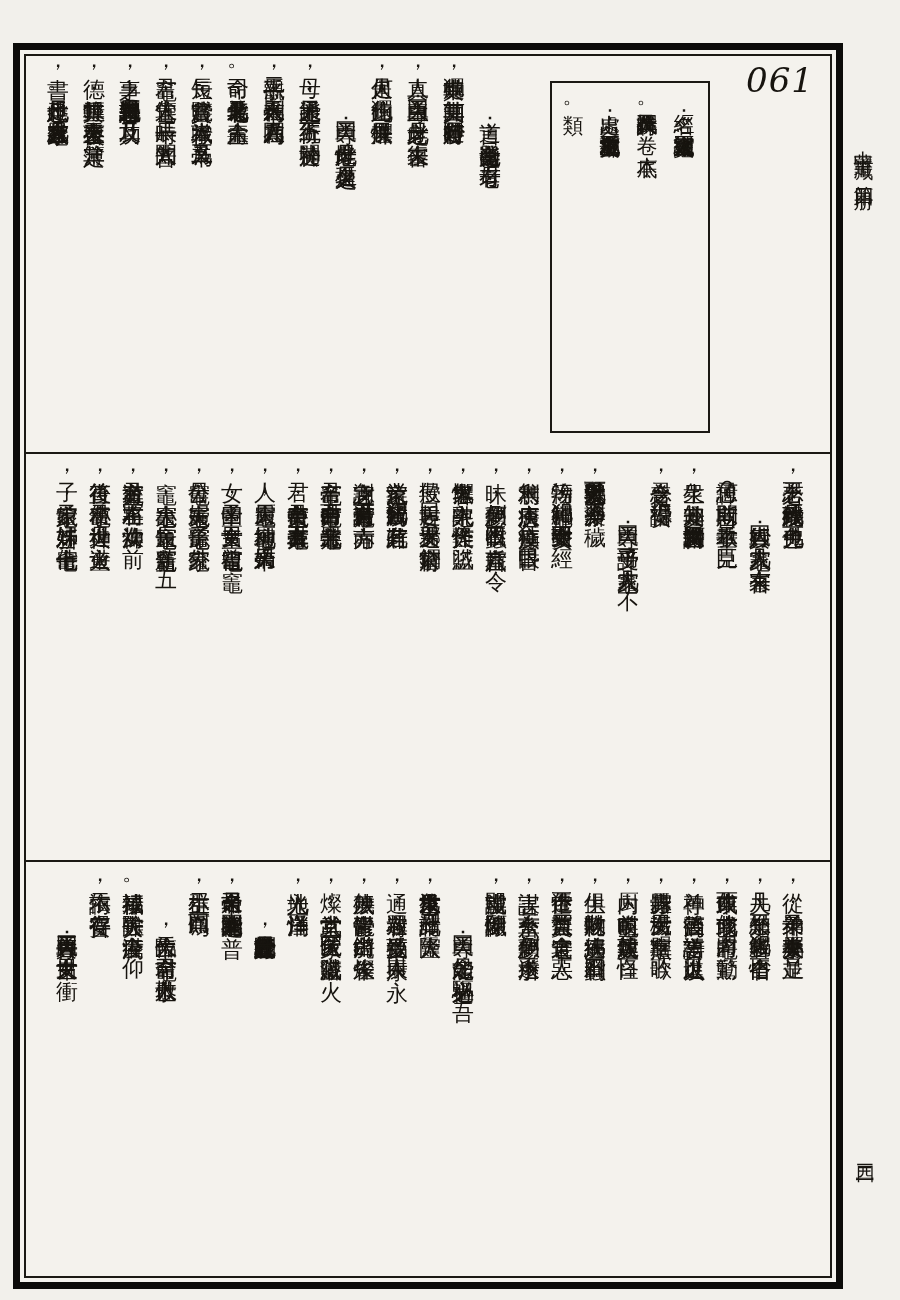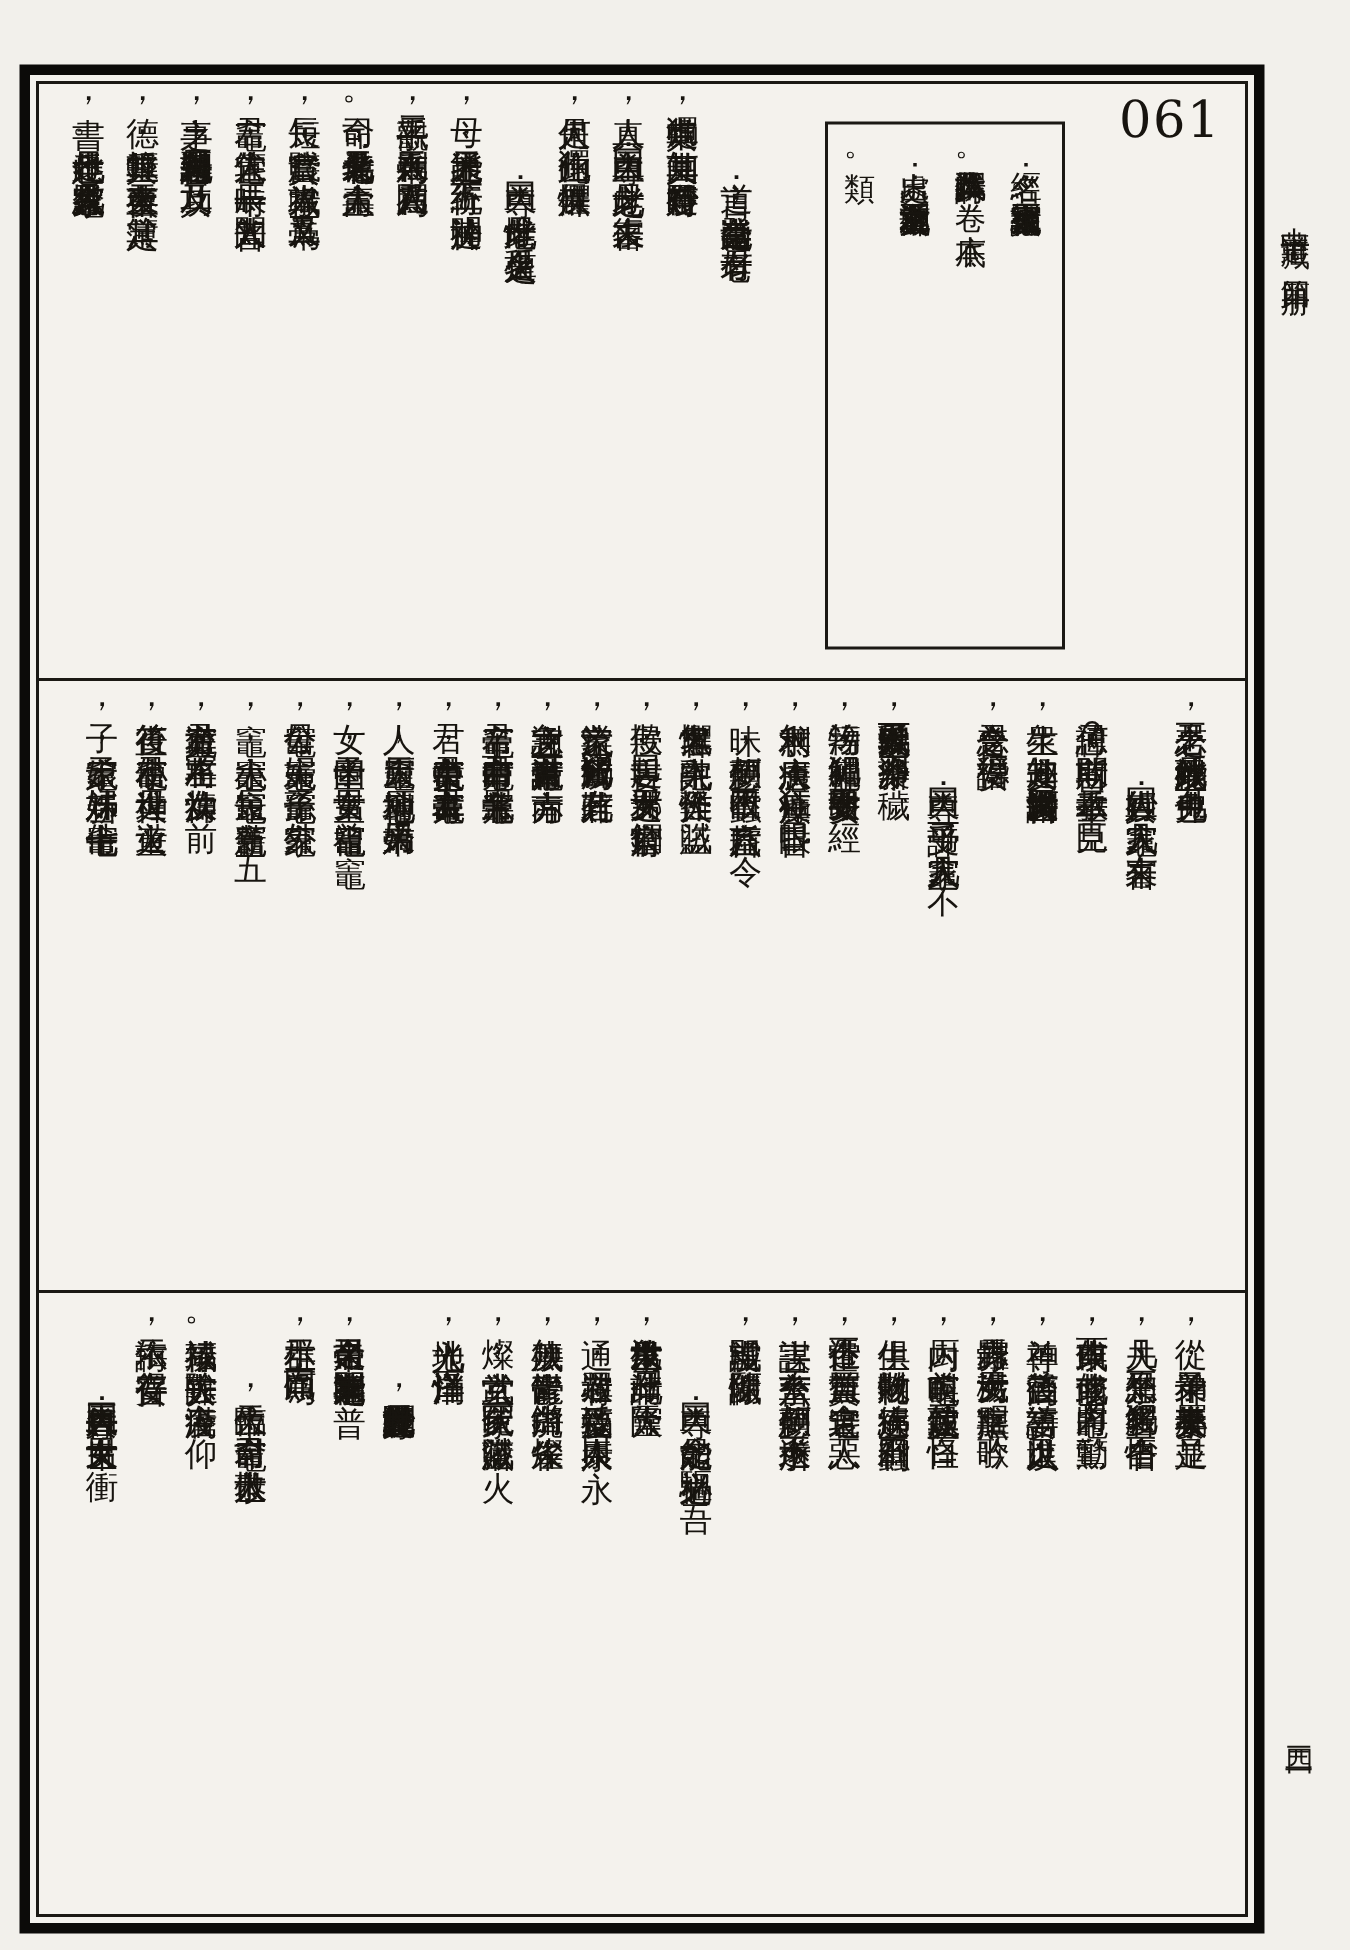--- a/index.html
+++ b/index.html
@@ -36,20 +36,21 @@
   .sec1 .col{width:36px;line-height:36px;}
   .ind2{padding-top:44px;}
   
   .title-col{
     width:92px;height:100%;display:flex;flex-direction:column;
     align-items:center;flex-shrink:0;
   }
   .doc-num{
     font-size:34px;line-height:38px;letter-spacing:1px;
     font-family:"DejaVu Serif","Liberation Serif",serif;
+    font-style:italic;
   }
   .doc-title{
     writing-mode:vertical-rl;text-orientation:upright;
     font-size:38px;line-height:60px;letter-spacing:1px;font-weight:700;
     margin-top:2px;overflow:hidden;
   }
   
   .meta-box{
     height:352px;width:160px;margin-top:20px;margin-right:24px;margin-left:42px;
     border:2px solid #1b1914;box-sizing:border-box;

